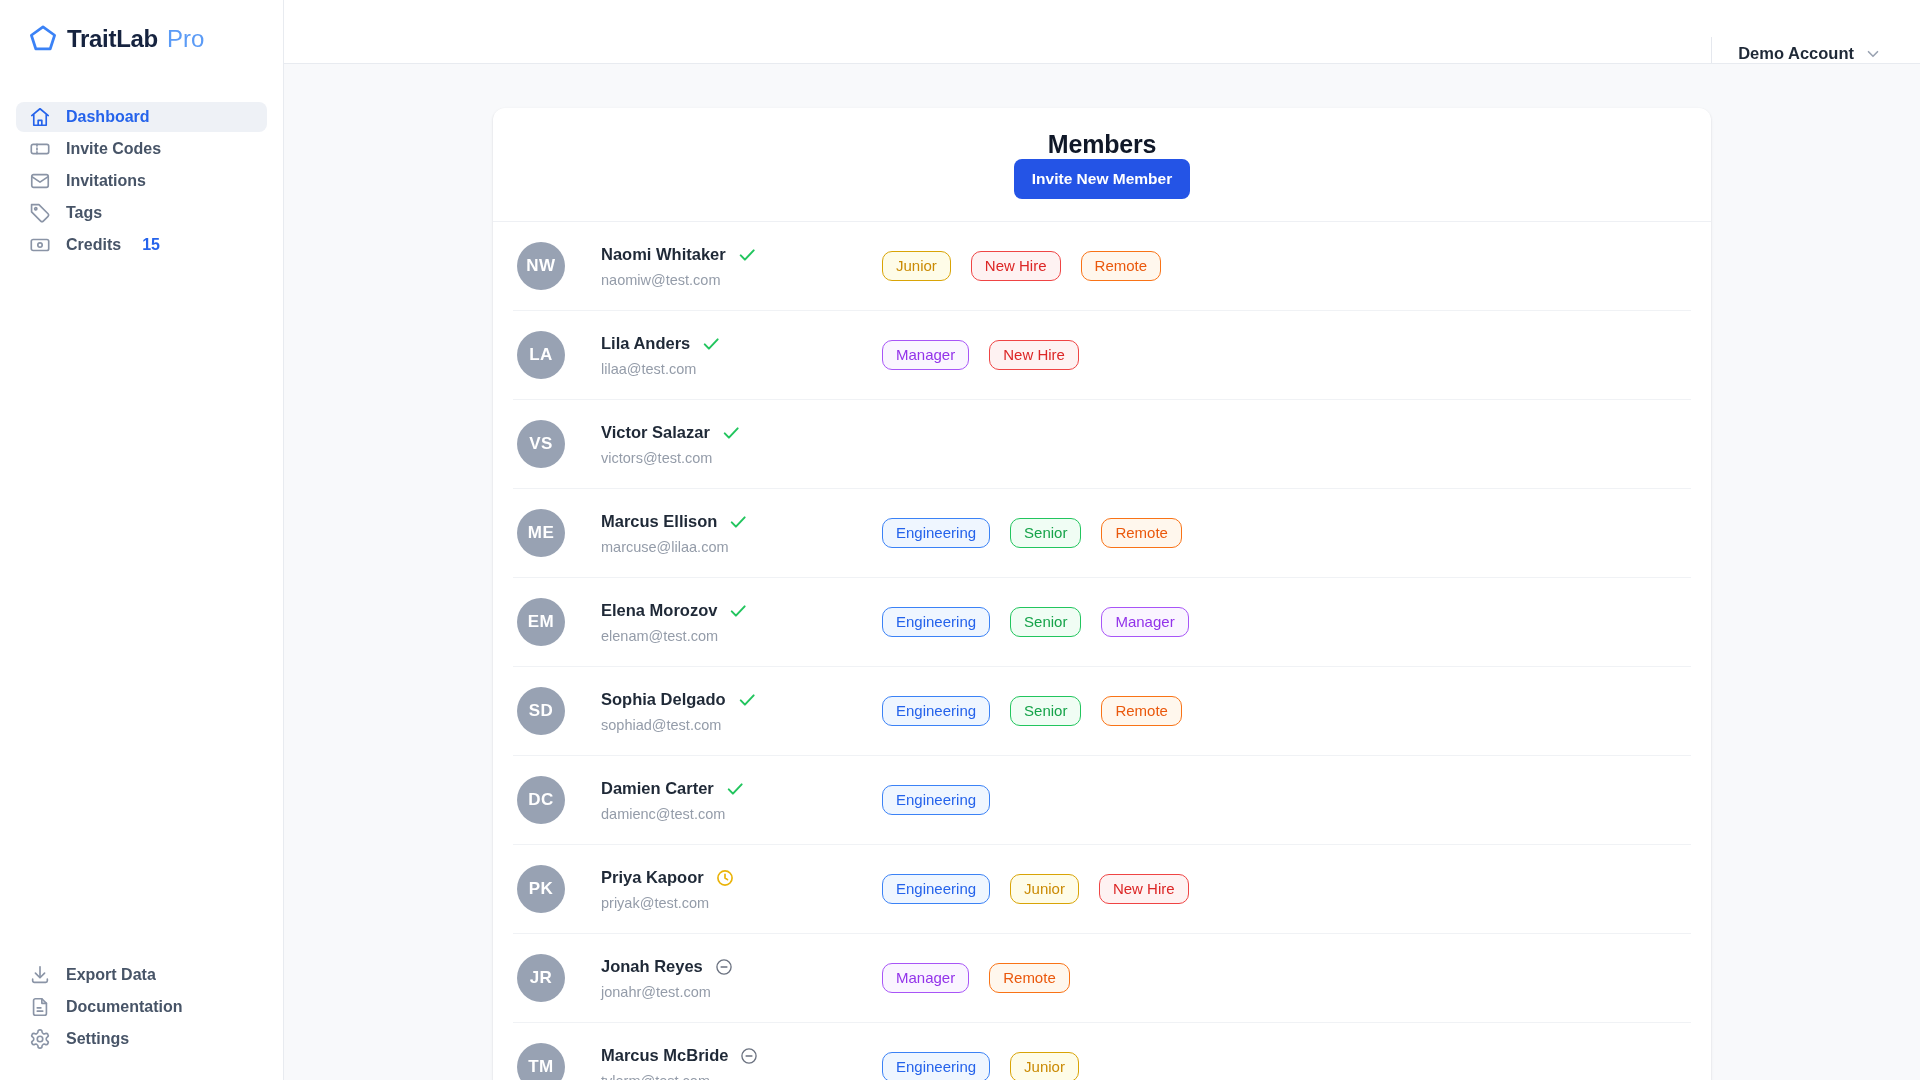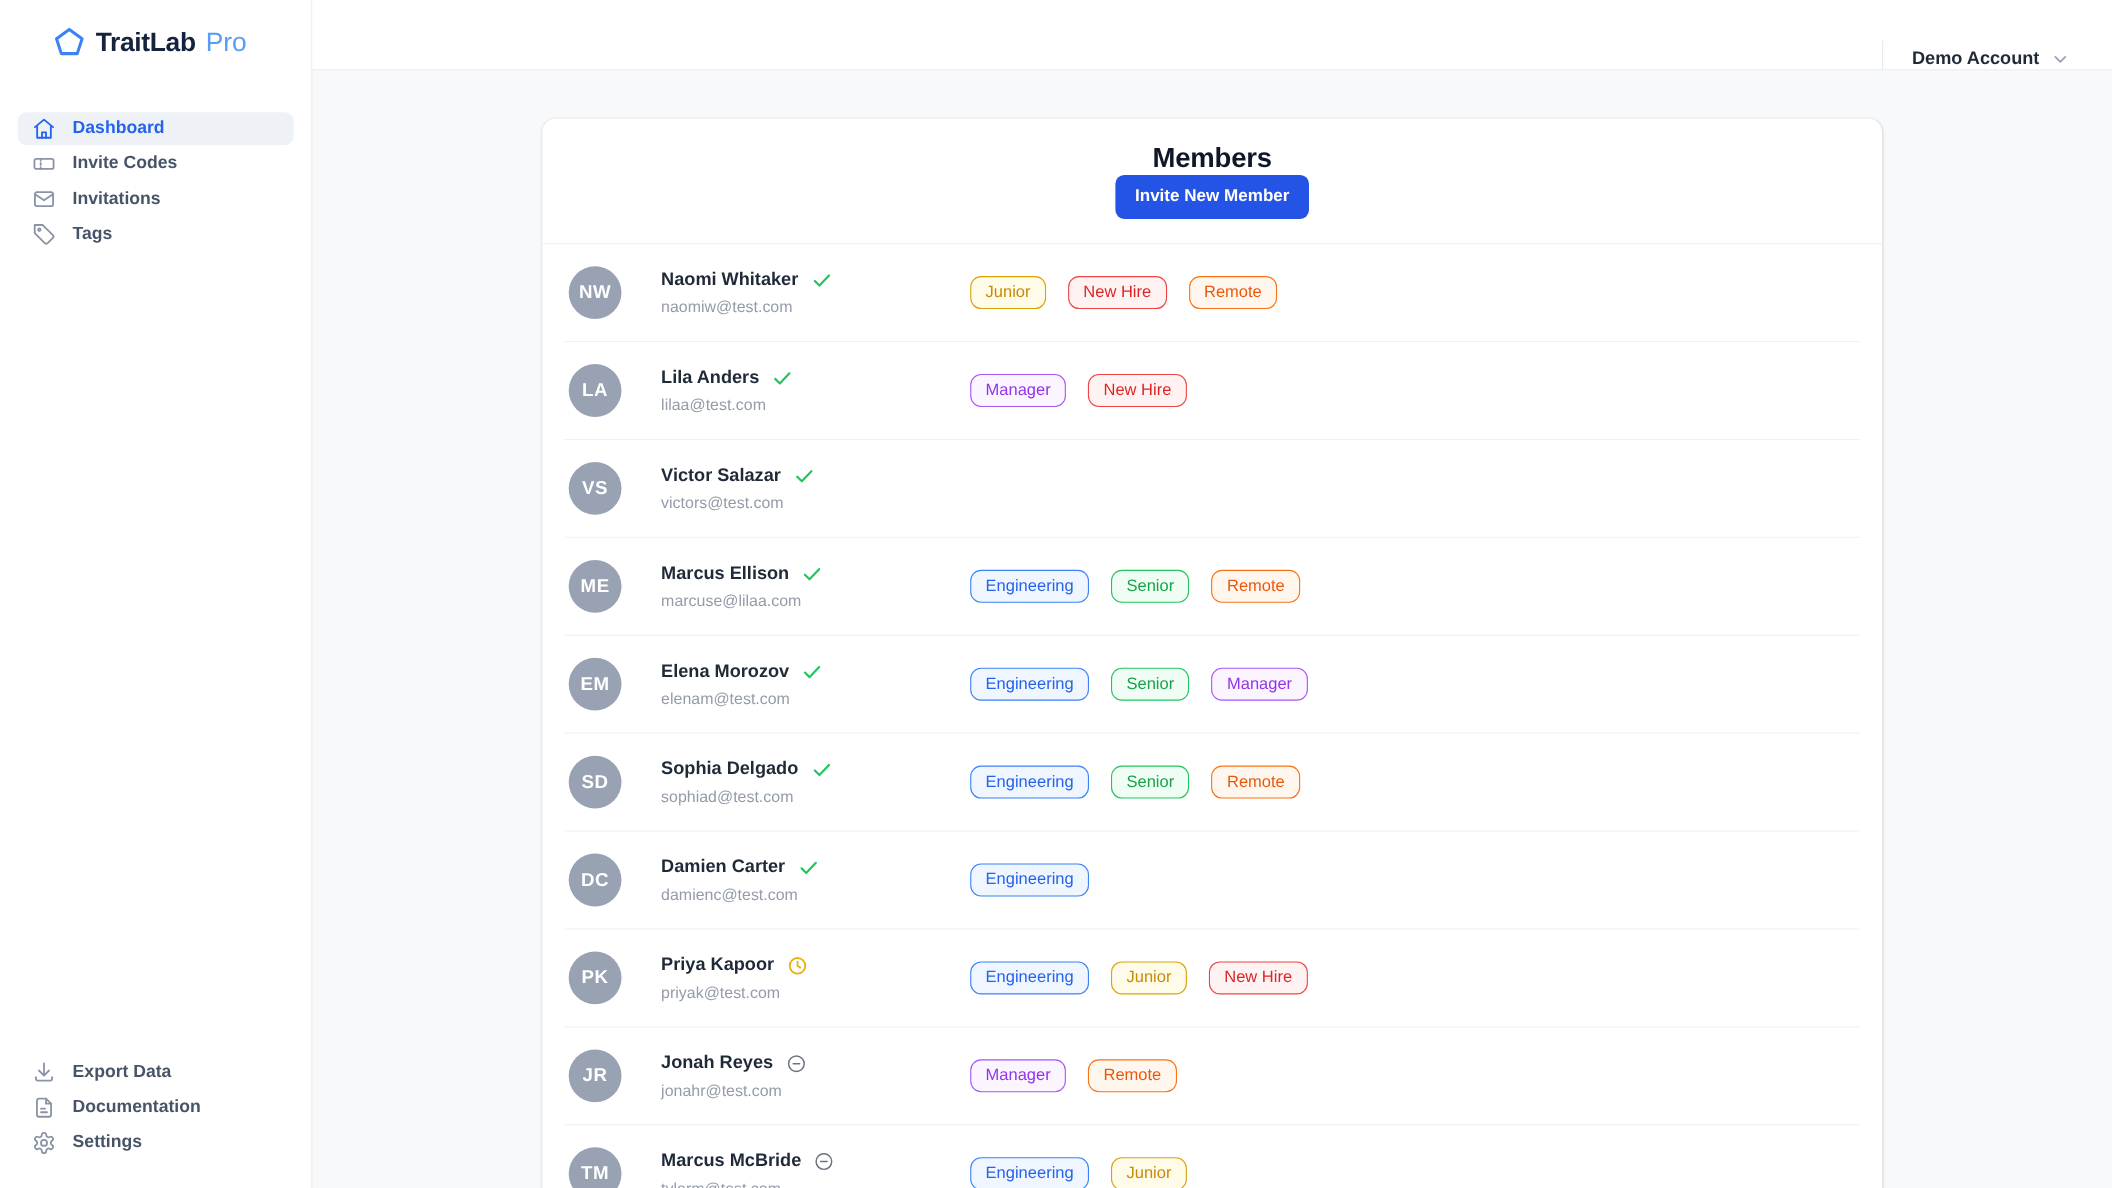--- a/index.html
+++ b/index.html
@@ -4,21 +4,21 @@
 <style>
   * { margin:0; padding:0; box-sizing:border-box; }
   html,body { width:1920px; height:1080px; overflow:hidden; }
   body { font-family:"Liberation Sans", sans-serif; background:#f8f9fb; color:#1f2937; }
 
   .app { display:flex; width:1920px; height:1080px; }
 
   
   .sidebar { width:284px; min-width:284px; background:#ffffff; border-right:1px solid #e8ebf0;
              display:flex; flex-direction:column; }
-  .logo-row { display:flex; align-items:center; gap:9px; padding:24px 26px 10px 28px;margin-left:20px; }
+  .logo-row { display:flex; align-items:center; gap:9px; padding:24px 26px 10px 28px; }
   .logo-row svg { flex:none; }
   .brand-name { font-size:24px; font-weight:800; color:#16233f; letter-spacing:-.3px; }
   .brand-suffix { font-size:24px; font-weight:500; color:#5b9bf6; margin-left:5px; }
 
   .nav { margin-top:38px; flex:1; display:flex; flex-direction:column; gap:2px; }
   .nav.footer { flex:none; margin-top:0; padding-bottom:26px; }
   .nav-item { height:30px; margin:0 16px; padding:0 13px; display:flex; align-items:center; gap:15px;
               border-radius:8px; color:#475467; font-size:16px; font-weight:600; cursor:pointer; }
   .nav-item .nav-icon { width:22px; height:22px; display:flex; align-items:center; color:#8a94a6; }
   .nav-item.active { background:#eef1f6; color:#2563eb; }
@@ -100,20 +100,30 @@
         </div>
         <div class="nav-item">
           <span class="nav-icon">
             <svg width="22" height="22" viewBox="0 0 24 24" fill="none" stroke="currentColor" stroke-width="1.8" stroke-linecap="round" stroke-linejoin="round">
               <path d="M2.8 2.8h8l10 10a2 2 0 0 1 0 2.8l-5.2 5.2a2 2 0 0 1-2.8 0l-10-10v-8z"></path>
               <circle cx="7.4" cy="7.4" r="1.2"></circle>
             </svg>
           </span>
           <span class="nav-label">Tags</span>
         </div>
+        <div class="nav-item">
+          <span class="nav-icon">
+            <svg width="22" height="22" viewBox="0 0 24 24" fill="none" stroke="currentColor" stroke-width="1.8" stroke-linecap="round" stroke-linejoin="round">
+              <rect x="2.5" y="6" width="19" height="12" rx="2"></rect>
+              <circle cx="12" cy="12" r="2.4"></circle>
+            </svg>
+          </span>
+          <span class="nav-label">Credits</span>
+          <span class="nav-badge">15</span>
+        </div>
       </nav>
     <nav class="nav footer" id="nav-footer">
         <div class="nav-item">
           <span class="nav-icon">
             <svg width="22" height="22" viewBox="0 0 24 24" fill="none" stroke="currentColor" stroke-width="1.8" stroke-linecap="round" stroke-linejoin="round">
               <path d="M12 3v11"></path>
               <path d="m7 10 5 5 5-5"></path>
               <path d="M4 16.5v1.7a1.8 1.8 0 0 0 1.8 1.8h12.4a1.8 1.8 0 0 0 1.8-1.8v-1.7"></path>
             </svg>
           </span>

